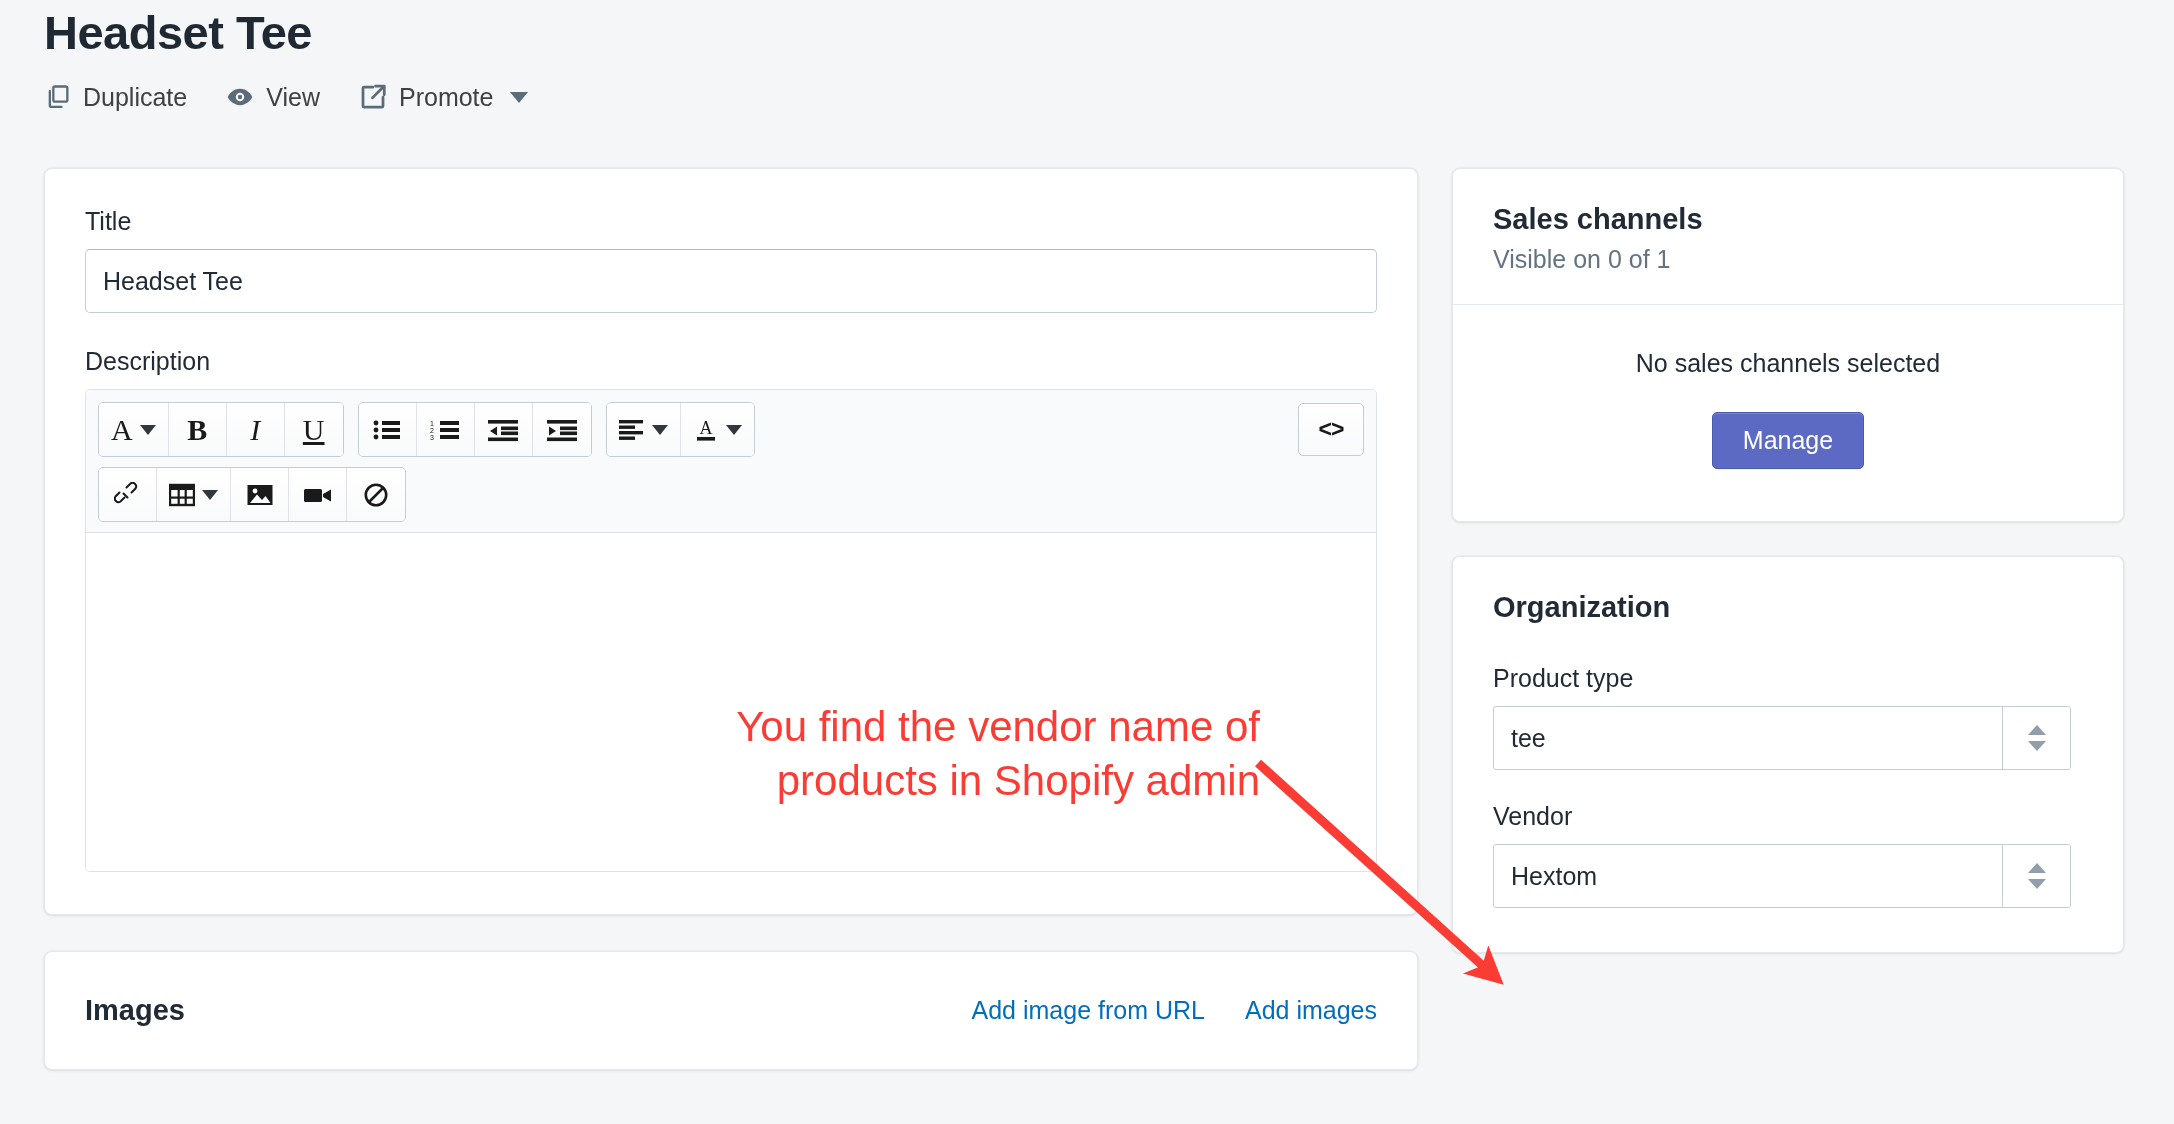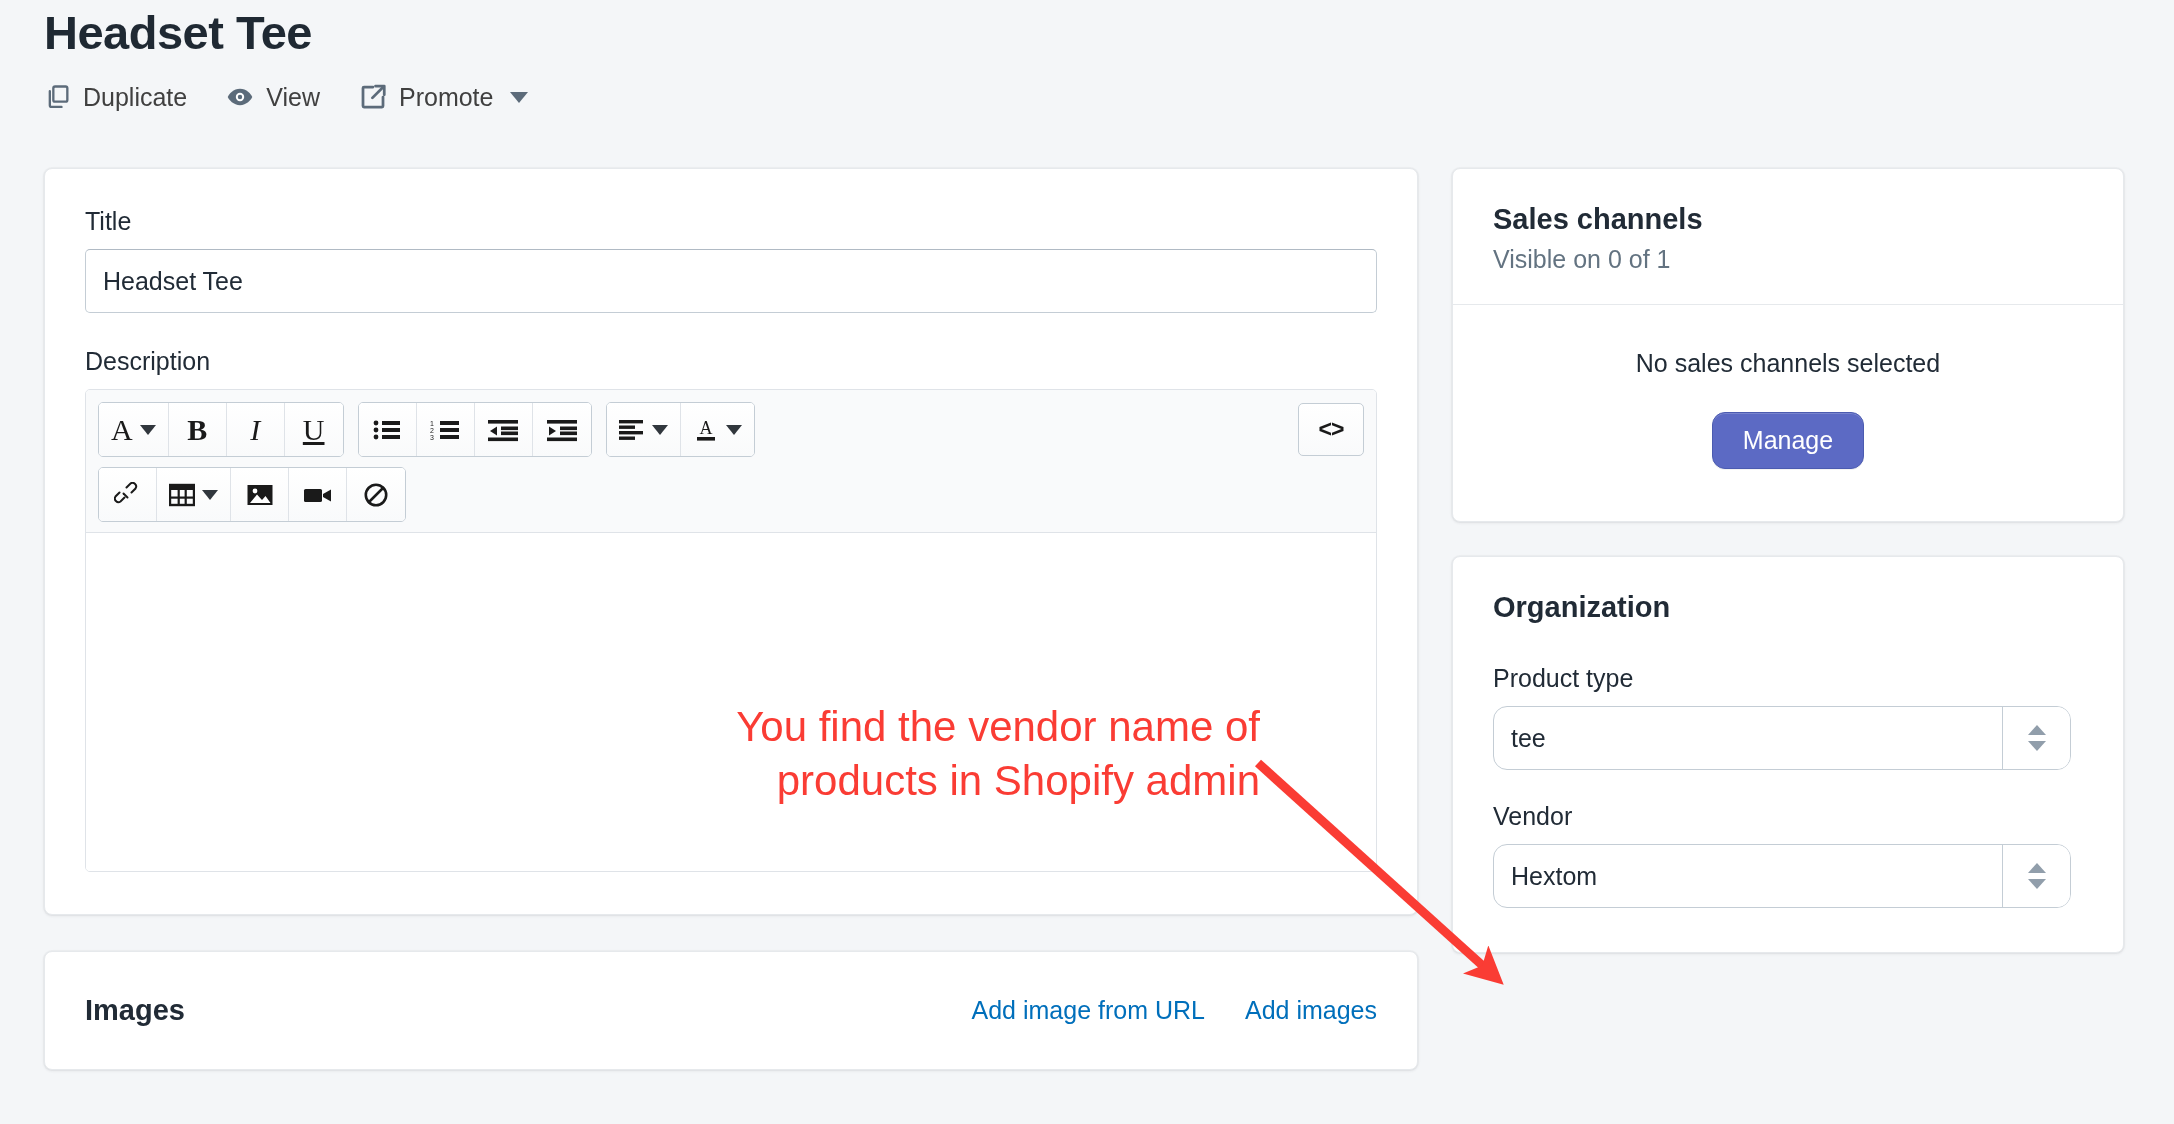--- a/index.html
+++ b/index.html
@@ -179,33 +179,33 @@
   .empty-text { font-size: 25px; color: #212b36; }
   .btn-primary {
     margin-top: 34px;
     display: inline-block;
     background: #5c6ac4;
     border: 1px solid #4b5bb0;
     color: #ffffff;
     font-size: 25px;
     font-family: "Liberation Sans", sans-serif;
     padding: 13px 30px;
-    border-radius: 13px;
+    border-radius: 5px;
     cursor: pointer;
     box-shadow: inset 0 1px 0 rgba(255,255,255,0.18), 0 1px 0 rgba(22,29,37,0.05);
   }
 
   .org-section { padding: 34px 52px 44px 40px; }
   .select-wrap {
     position: relative;
     display: flex;
     width: 100%;
     height: 64px;
     border: 1px solid #c4cdd5;
-    border-radius: 14px;
+    border-radius: 3px;
     background: #fff;
     overflow: hidden;
   }
   .select-value {
     flex: 1;
     display: flex;
     align-items: center;
     padding: 0 17px;
     font-size: 25px;
     color: #212b36;

